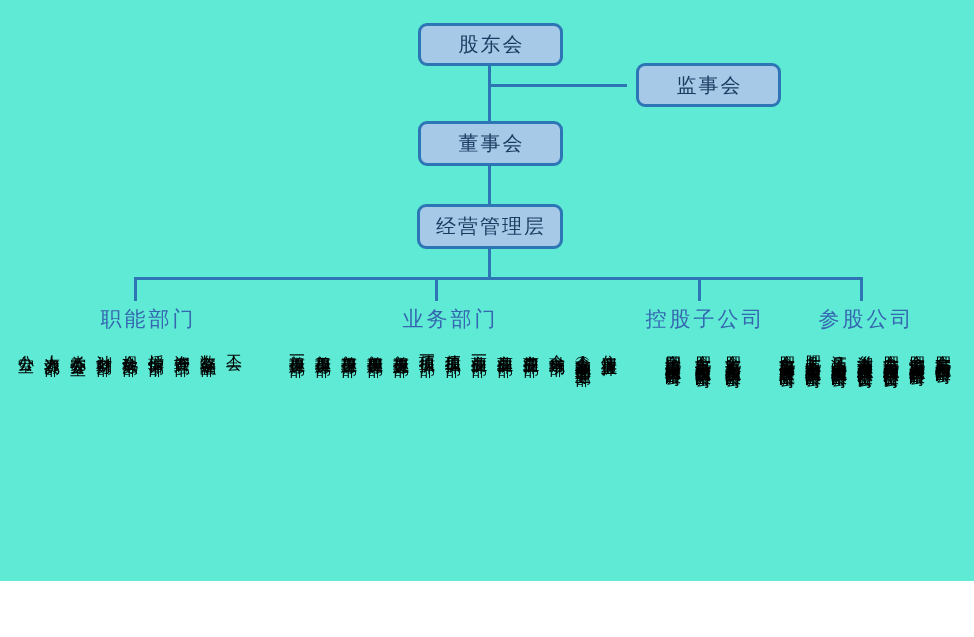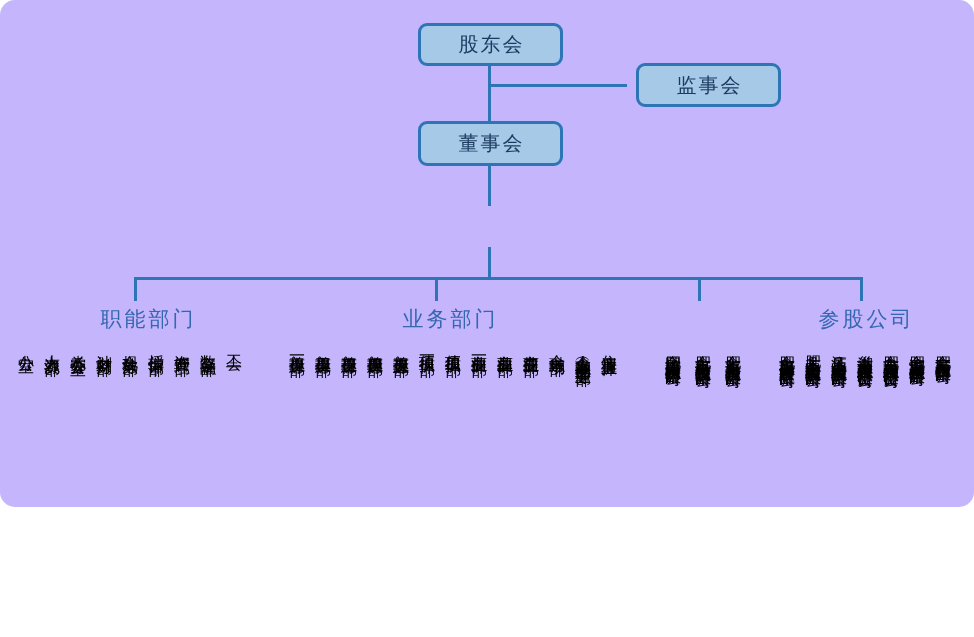--- a/index.html
+++ b/index.html
@@ -4,24 +4,23 @@
 <style>
   html, body {
     margin: 0;
     padding: 0;
     background: #ffffff;
     font-family: "Liberation Sans", sans-serif;
   }
   .canvas {
     position: relative;
     width: 974px;
-    height: 507px;
-    background: #c4b5fd;
+    height: 581px;
+    background: #5eead4;
     overflow: hidden;
-    border-radius: 15px;
   }
   
   .box {
     position: absolute;
     box-sizing: border-box;
     background: var(--box-fill, #A6C9E8);
     border: 3px solid var(--box-border, #2E75B6);
     border-radius: 9px;
     display: flex;
     align-items: center;
@@ -84,33 +83,35 @@
   }
 </style>
 </head>
 <body>
 
 <div class="canvas">
 
   <div class="box box-shareholders">股东会</div>
   <div class="box box-supervisory">监事会</div>
   <div class="box box-board">董事会</div>
+  <div class="box box-management">经营管理层</div>
 
   <div class="line v" style="left:488px; top:64px;  height:59px;"></div>
   <div class="line h" style="left:490px; top:84px;  width:137px;"></div>
   <div class="line v" style="left:488px; top:164px; height:42px;"></div>
   <div class="line v" style="left:488px; top:247px; height:33px;"></div>
   <div class="line h" style="left:134px; top:277px; width:729px;"></div>
   <div class="line v" style="left:134px; top:277px; height:24px;"></div>
   <div class="line v" style="left:435px; top:277px; height:24px;"></div>
   <div class="line v" style="left:698px; top:277px; height:24px;"></div>
   <div class="line v" style="left:860px; top:277px; height:24px;"></div>
 
   <div class="group-header gh1">职能部门</div>
   <div class="group-header gh2">业务部门</div>
+  <div class="group-header gh3">控股子公司</div>
   <div class="group-header gh4">参股公司</div>
 
   <div class="group group-functional">
       <div class="vcol">办公室</div>
       <div class="vcol">人力资源部</div>
       <div class="vcol">党委办公室</div>
       <div class="vcol">计划财务部</div>
       <div class="vcol">合规法务部</div>
       <div class="vcol">授信评审部</div>
       <div class="vcol">资产管理部</div>

